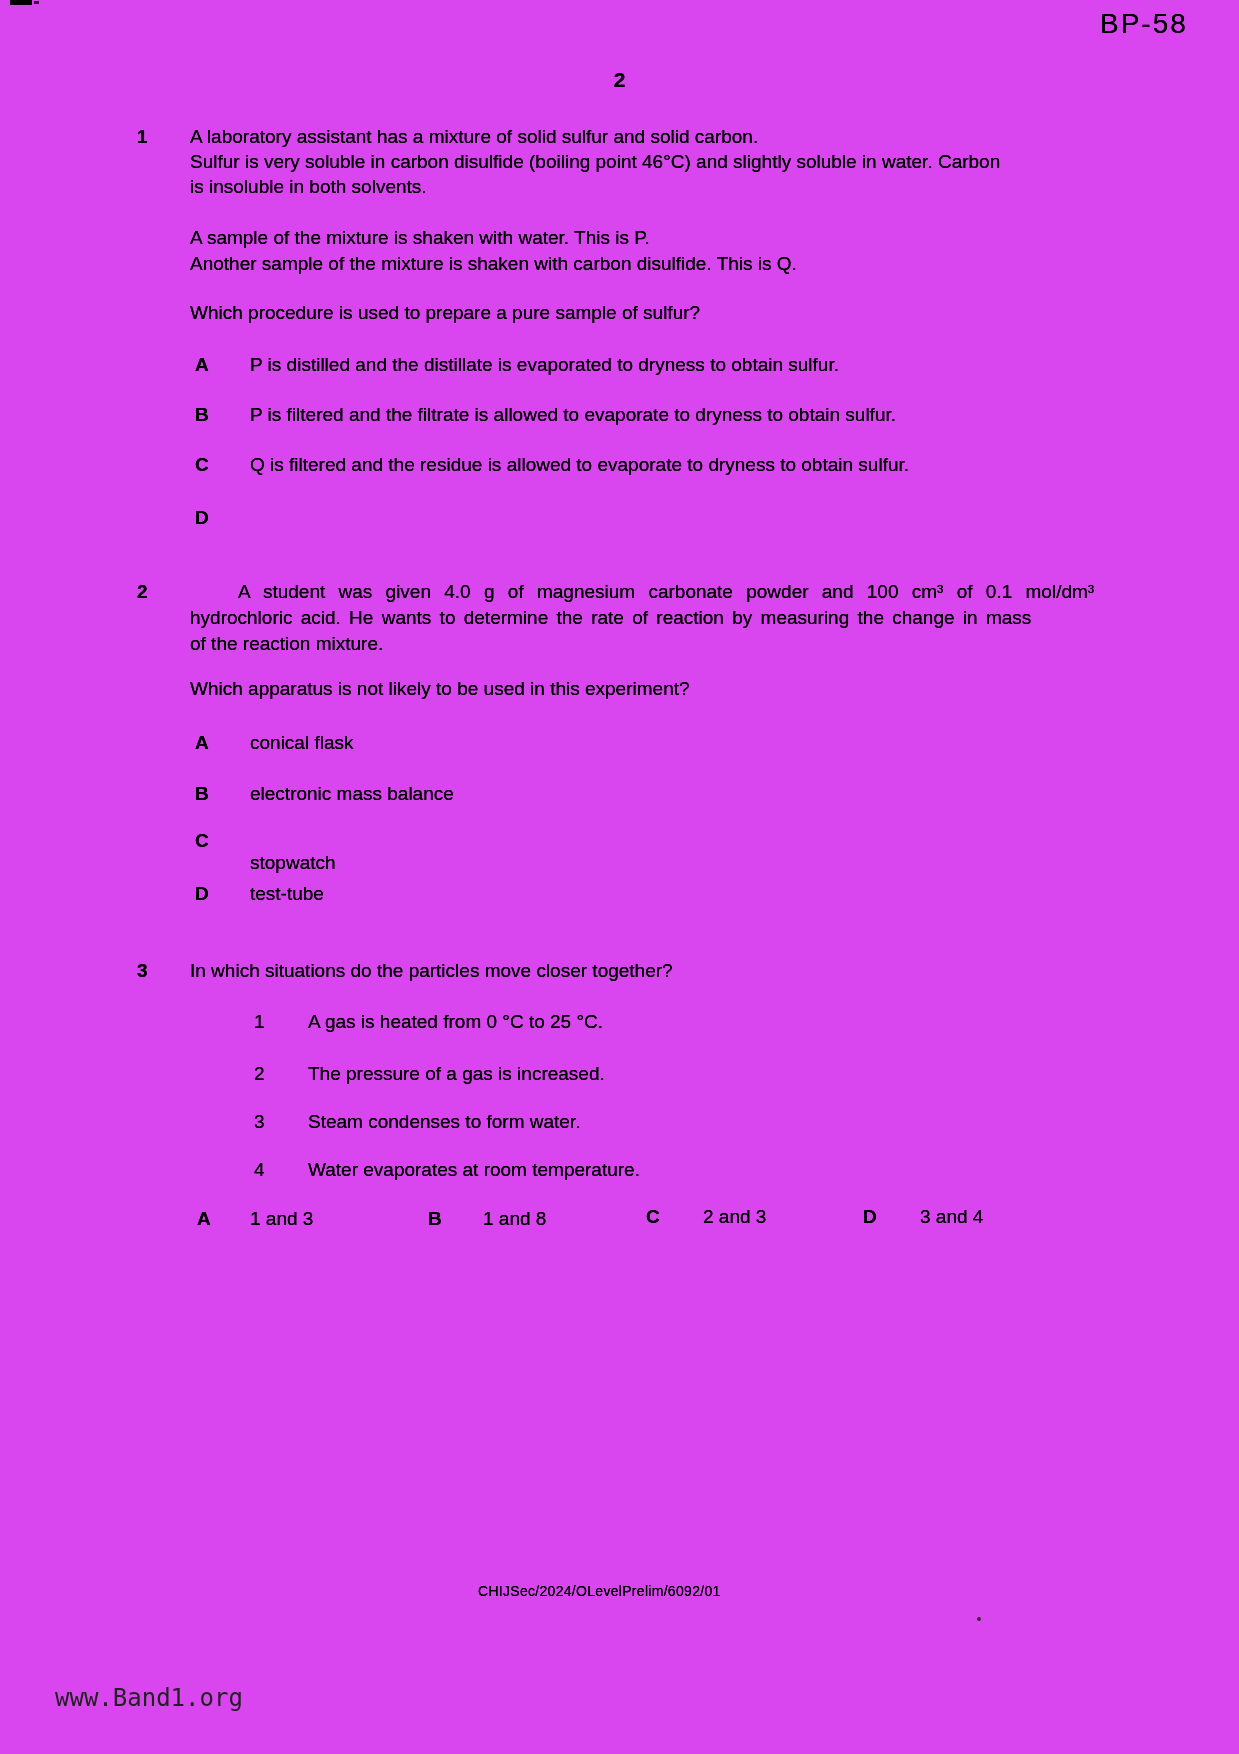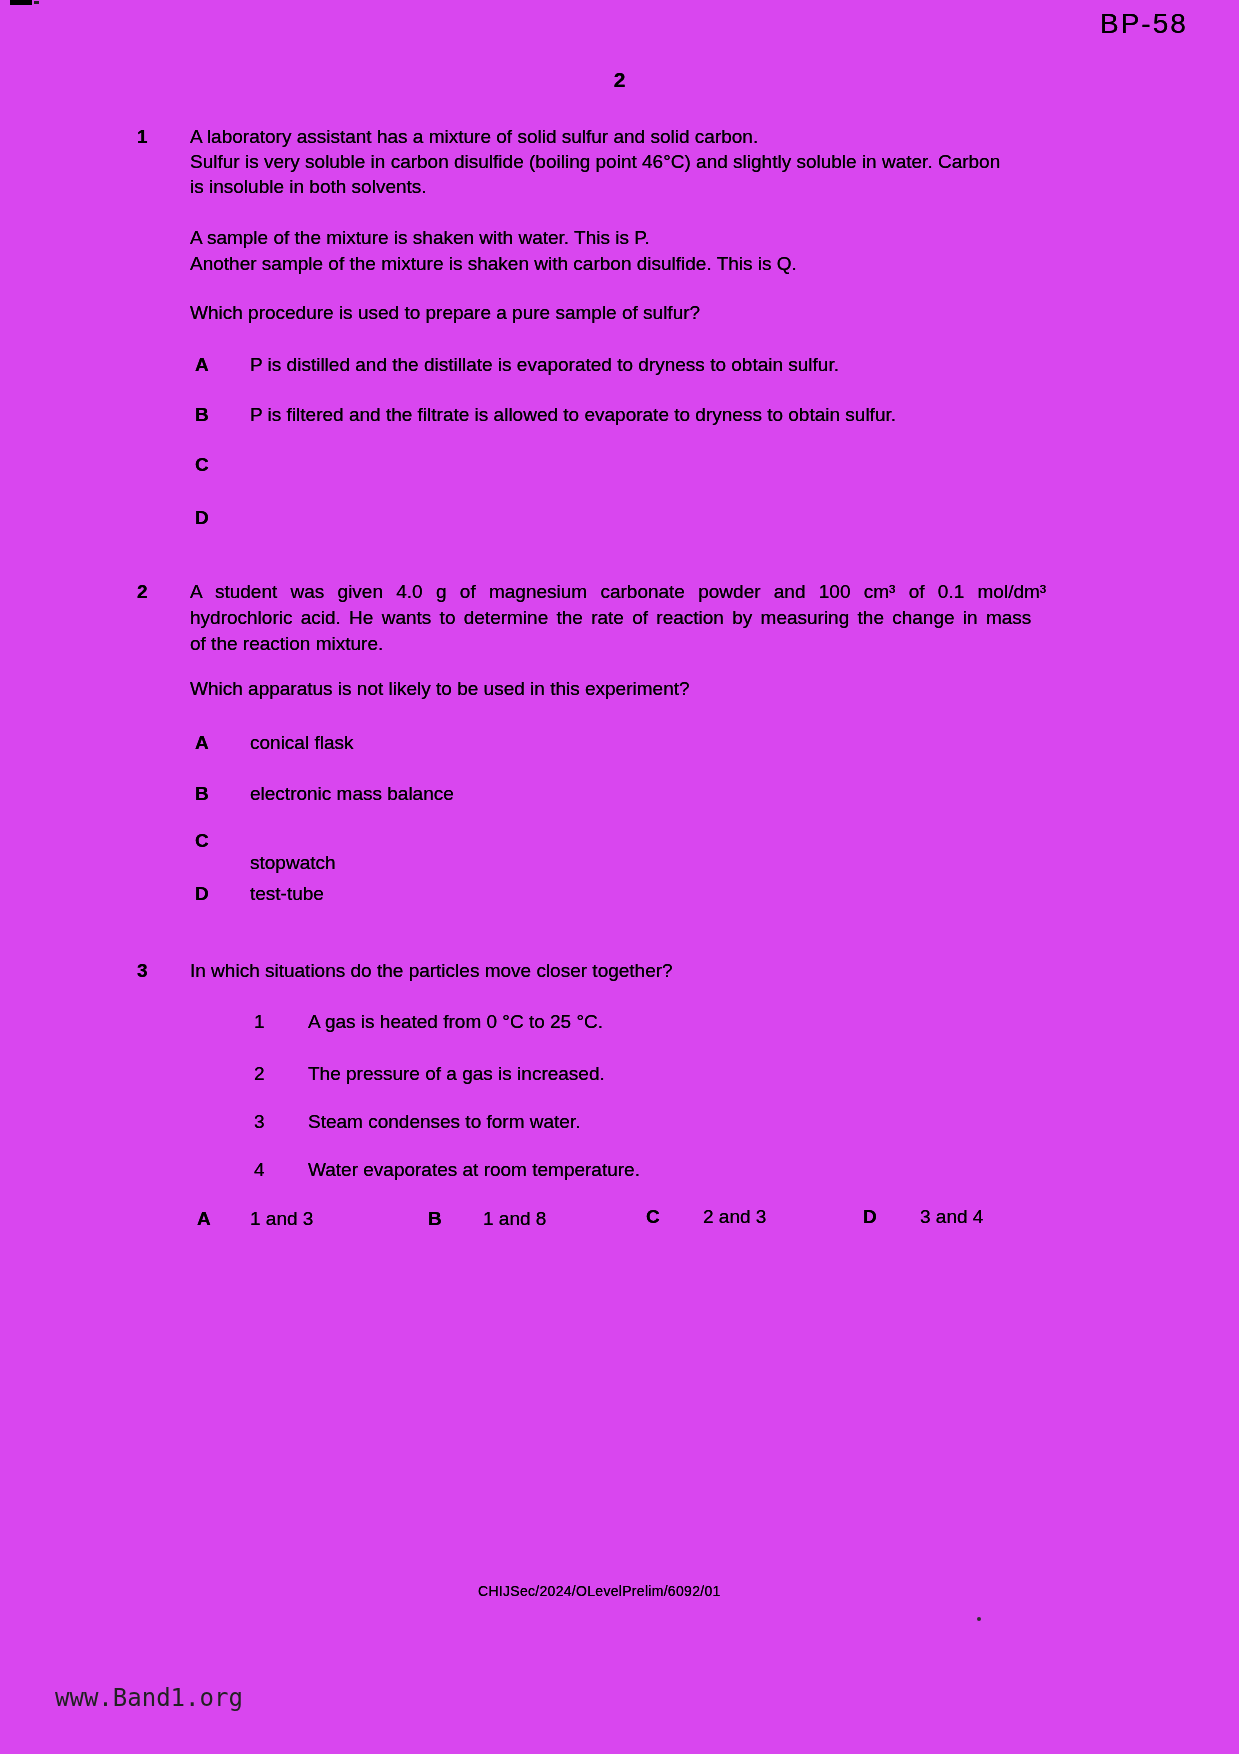--- a/index.html
+++ b/index.html
@@ -58,21 +58,21 @@
     font-size: 19px; line-height: 21px; white-space: nowrap;
   }
   .ansL {
     position: absolute;
     font-size: 19px; line-height: 21px; font-weight: 700;
   }
   .ansT {
     position: absolute;
     font-size: 19px; line-height: 21px; white-space: nowrap;
   }
-  .sp8 { word-spacing: 8px; }
+  .sp8 { word-spacing: 8px; margin-left: 48px; }
   .sp3 { word-spacing: 3px; }
 
   .footer {
     position: absolute; left: 478px; top: 1583px;
     font-size: 14px; letter-spacing: 0.3px; white-space: nowrap;
   }
   .speck {
     position: absolute; left: 977px; top: 1617px;
     width: 4px; height: 4px; border-radius: 50%; background: #444;
   }
@@ -100,20 +100,21 @@
     <div class="ln" style="top:176px">is insoluble in both solvents.</div>
     <div class="ln" style="top:253px">Another sample of the mixture is shaken with carbon disulfide. This is Q.</div>
     <div class="ln" style="top:227px">A sample of the mixture is shaken with water. This is P.</div>
     <div class="ln" style="top:302px">Which procedure is used to prepare a pure sample of sulfur?</div>
 
     <div class="optL" style="top:354px">A</div>
     <div class="optT" style="top:354px">P is distilled and the distillate is evaporated to dryness to obtain sulfur.</div>
     <div class="optL" style="top:404px">B</div>
     <div class="optT" style="top:404px">P is filtered and the filtrate is allowed to evaporate to dryness to obtain sulfur.</div>
     <div class="optL" style="top:454px">C</div>
+    <div class="optT" style="top:454px">Q is filtered and the residue is allowed to evaporate to dryness to obtain sulfur.</div>
     <div class="optL" style="top:507px">D</div>
 
     <div class="qnum" style="top:581px">2</div>
     <div class="ln sp8" style="top:581px">A student was given 4.0 g of magnesium carbonate powder and 100 cm³ of 0.1 mol/dm³</div>
     <div class="ln sp3" style="top:607px">hydrochloric acid. He wants to determine the rate of reaction by measuring the change in mass</div>
     <div class="ln" style="top:633px">of the reaction mixture.</div>
     <div class="ln" style="top:678px">Which apparatus is not likely to be used in this experiment?</div>
 
     <div class="optL" style="top:732px">A</div>
     <div class="optT" style="top:732px">conical flask</div>

